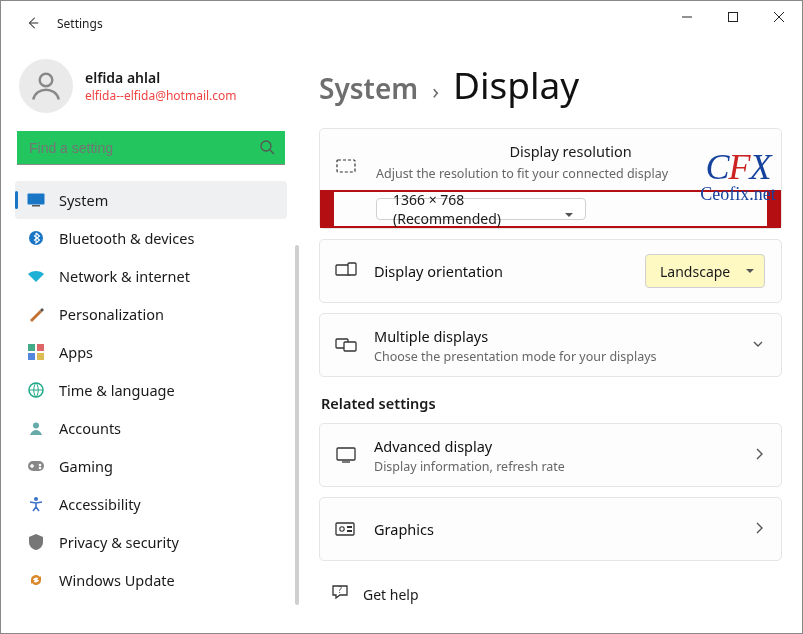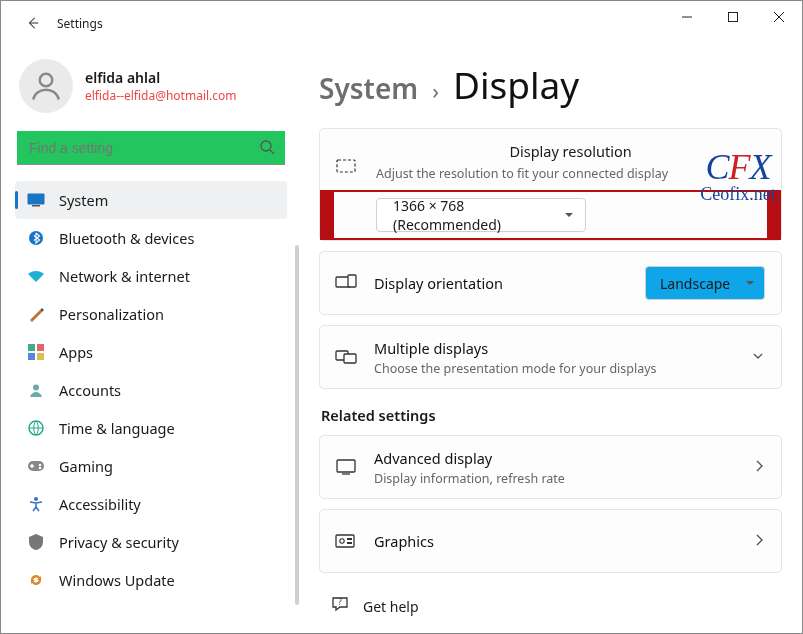--- a/index.html
+++ b/index.html
@@ -132,21 +132,21 @@
   .row .title { font-size:14.5px; color:#111; }
   .row .sub { font-size:12.5px; color:#666; margin-top:2px; }
   .chev { color:#555; }
   .dropdown {
     border:1px solid #d0d0d0;
     border-radius:4px;
     height:34px;
     padding: 0 30px 0 14px;
     display:flex; align-items:center;
     font-size:14px;
-    background:#0ea5e9;
+    background:#fef9c3;
     position:relative;
     min-width:120px;
   }
   .dropdown::after {
     content:"";
     position:absolute; right:10px; top:14px;
     border:4px solid transparent;
     border-top-color:#555;
   }
 
@@ -173,21 +173,21 @@
   .highlight-box::after{right:0;}
   .highlight-border{
     position:absolute; inset:0;
     border-top:2px solid #b40e12;
     border-bottom:2px solid #b40e12;
     pointer-events:none;
   }
   .res-dd {
     border:1px solid #d0d0d0;
     border-radius:4px;
-    height:34px;
+    height:22px;
     padding:0 32px 0 16px;
     display:flex;align-items:center;
     background:#fff;
     font-size:14px;
     position:relative;
     width:210px;
   }
   .res-dd::after{
     content:"";
     position:absolute; right:12px; top:14px;
@@ -331,34 +331,34 @@
               <rect x="9" y="0" width="7" height="7" fill="#d66"></rect>
               <rect x="0" y="9" width="7" height="7" fill="#58d"></rect>
               <rect x="9" y="9" width="7" height="7" fill="#db5"></rect>
             </svg>
           </span>
         <span>Apps</span>
       </div>
       <div class="nav-item">
         <span class="ico">
             <svg width="16" height="16">
+              <circle cx="8" cy="8" r="7" fill="none" stroke="#2a8" stroke-width="1.5"></circle>
+              <path d="M8 1c3 3 3 11 0 14M8 1c-3 3-3 11 0 14M1 8h14" stroke="#2a8" stroke-width="1" fill="none"></path>
+            </svg>
+          </span>
+        <span>Time &amp; language</span>
+      </div>
+      <div class="nav-item">
+        <span class="ico">
+            <svg width="16" height="16">
               <circle cx="8" cy="5.5" r="3" fill="#6aa"></circle>
               <path d="M2 15c1-3.5 4-5 6-5s5 1.5 6 5z" fill="#6aa"></path>
             </svg>
           </span>
         <span>Accounts</span>
-      </div>
-      <div class="nav-item">
-        <span class="ico">
-            <svg width="16" height="16">
-              <circle cx="8" cy="8" r="7" fill="none" stroke="#2a8" stroke-width="1.5"></circle>
-              <path d="M8 1c3 3 3 11 0 14M8 1c-3 3-3 11 0 14M1 8h14" stroke="#2a8" stroke-width="1" fill="none"></path>
-            </svg>
-          </span>
-        <span>Time &amp; language</span>
       </div>
       <div class="nav-item">
         <span class="ico">
             <svg width="18" height="14">
               <rect x="1" y="2" width="16" height="10" rx="5" fill="#888"></rect>
               <circle cx="13" cy="6" r="1.3" fill="#fff"></circle>
               <circle cx="13" cy="9" r="1.3" fill="#fff"></circle>
               <path d="M5 5v4M3 7h4" stroke="#fff" stroke-width="1.5"></path>
             </svg>
           </span>

